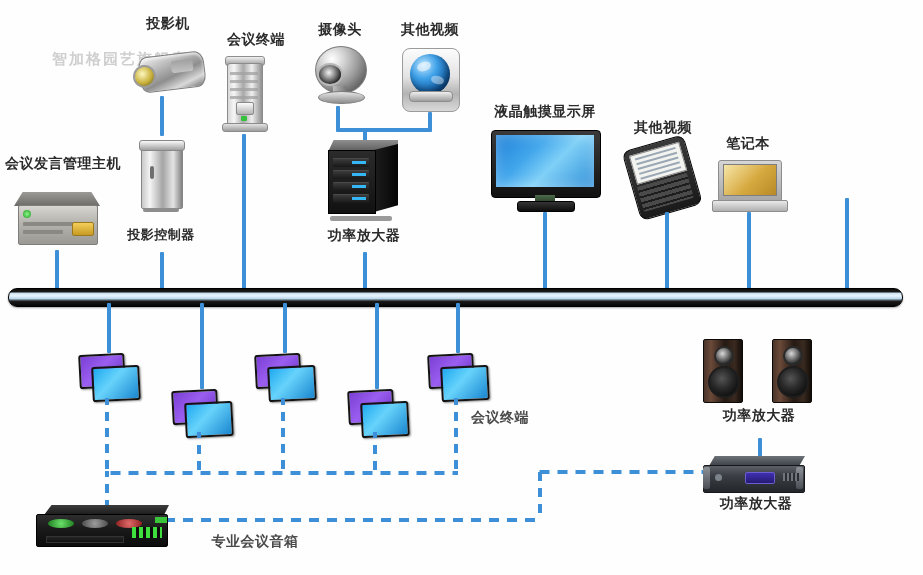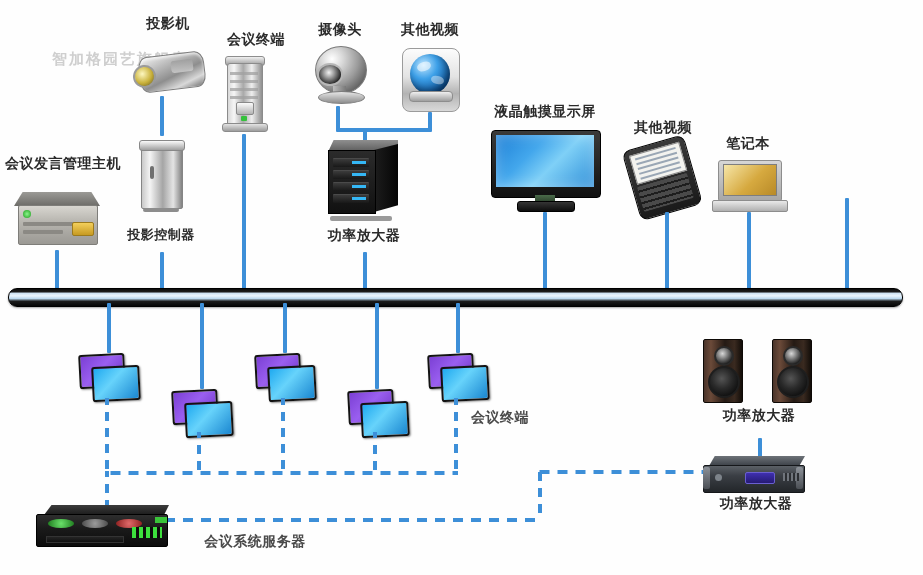--- a/index.html
+++ b/index.html
@@ -466,21 +466,21 @@
       <div class="topf"></div>
       <div class="face"></div>
       <div class="oval grn"></div>
       <div class="oval gry"></div>
       <div class="oval red"></div>
       <div class="leds"></div>
       <div class="tag"></div>
       <div class="strip"></div>
     </div>
   </div>
-  <div class="lbl md" style="left:190px;top:534px;width:130px;color:#4a4a4a;">会议系统服务器</div>
+  <div class="lbl md" style="left:190px;top:534px;width:130px;color:#4a4a4a;">专业会议音箱</div>
 
   <div class="dash-h" style="left:168px;top:518px;width:372px;"></div>
   <div class="dash-v" style="left:538px;top:472px;height:48px;"></div>
   <div class="dash-h" style="left:538px;top:470px;width:165px;"></div>
 
   <div class="node" style="left:703px;top:339px;">
     <div class="ic-speaker">
         <div class="cab"></div>
         <div class="tw"></div>
         <div class="wf"></div>

